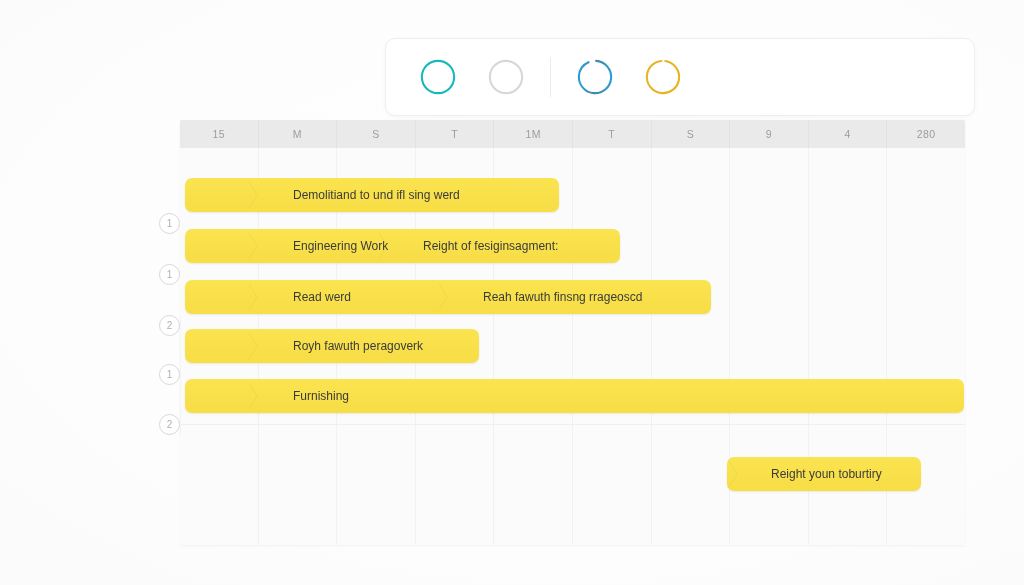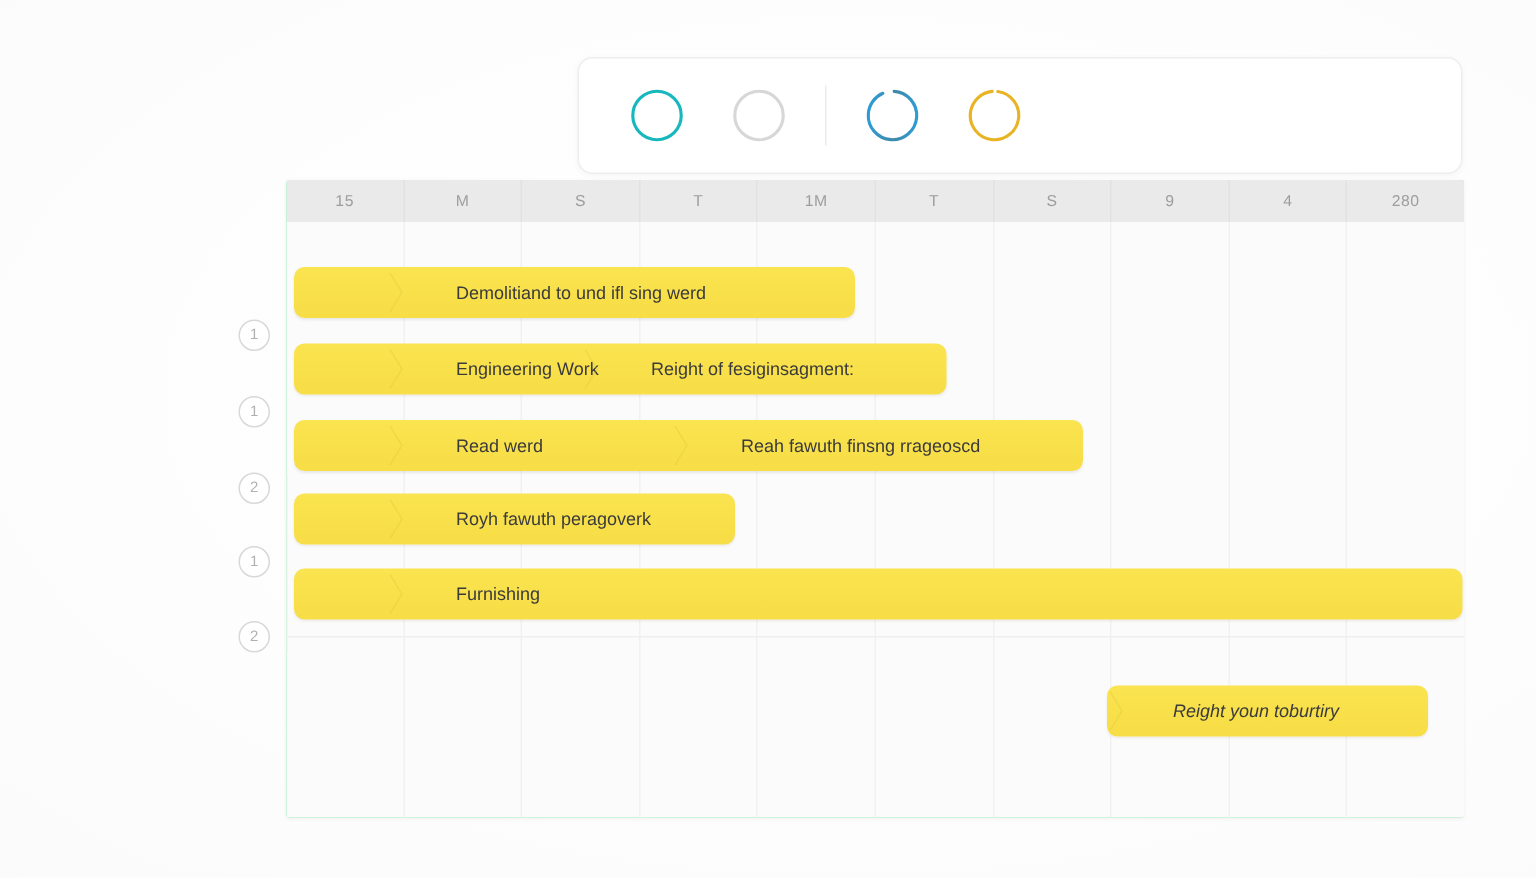--- a/index.html
+++ b/index.html
@@ -57,25 +57,25 @@
     height: 40px;
     background: #ececec;
     margin: 0 10px;
     flex: 0 0 auto;
   }
   .toolbar-spacer { flex: 1 1 auto; }
 
   
   #gantt-shell {
     position: absolute;
-    left: 191px;
+    left: 180px;
     top: 120px;
     width: 785px;
     height: 425px;
-    background: #86efac;
+    background: #fef9c3;
     border-radius: 2px;
     box-shadow: 0 1px 3px rgba(0,0,0,0.05);
     overflow: hidden;
   }
 
   
   #timeline-header {
     position: absolute;
     left: 0; top: 0;
     width: 785px;
@@ -282,21 +282,21 @@
             <path d="M2 4 L10 17 L2 30" fill="none" stroke="#d9c33f" stroke-width="1"></path>
           </svg></div>
         <span class="bar-label" style="left: 80px;">Royh fawuth peragoverk</span>
       </div>
       <div class="task-bar" style="left: 5px; top: 259px; width: 779px;">
         <div class="bar-seam" style="left: 62px;"><svg width="14" height="34" viewBox="0 0 14 34">
             <path d="M2 4 L10 17 L2 30" fill="none" stroke="#d9c33f" stroke-width="1"></path>
           </svg></div>
         <span class="bar-label" style="left: 80px;">Furnishing</span>
       </div>
-      <div class="task-bar" style="left: 547px; top: 337px; width: 214px; font-style: italic;">
+      <div class="task-bar" style="left: 547px; top: 337px; width: 194px;">
         <div class="bar-seam" style="left: 0px;"><svg width="14" height="34" viewBox="0 0 14 34">
             <path d="M2 4 L10 17 L2 30" fill="none" stroke="#d9c33f" stroke-width="1"></path>
           </svg></div>
         <span class="bar-label" style="left: 16px;">Reight youn toburtiry</span>
       </div>
     </div>
 
   <div id="left-edge-hairline"></div>
 </div>
 

